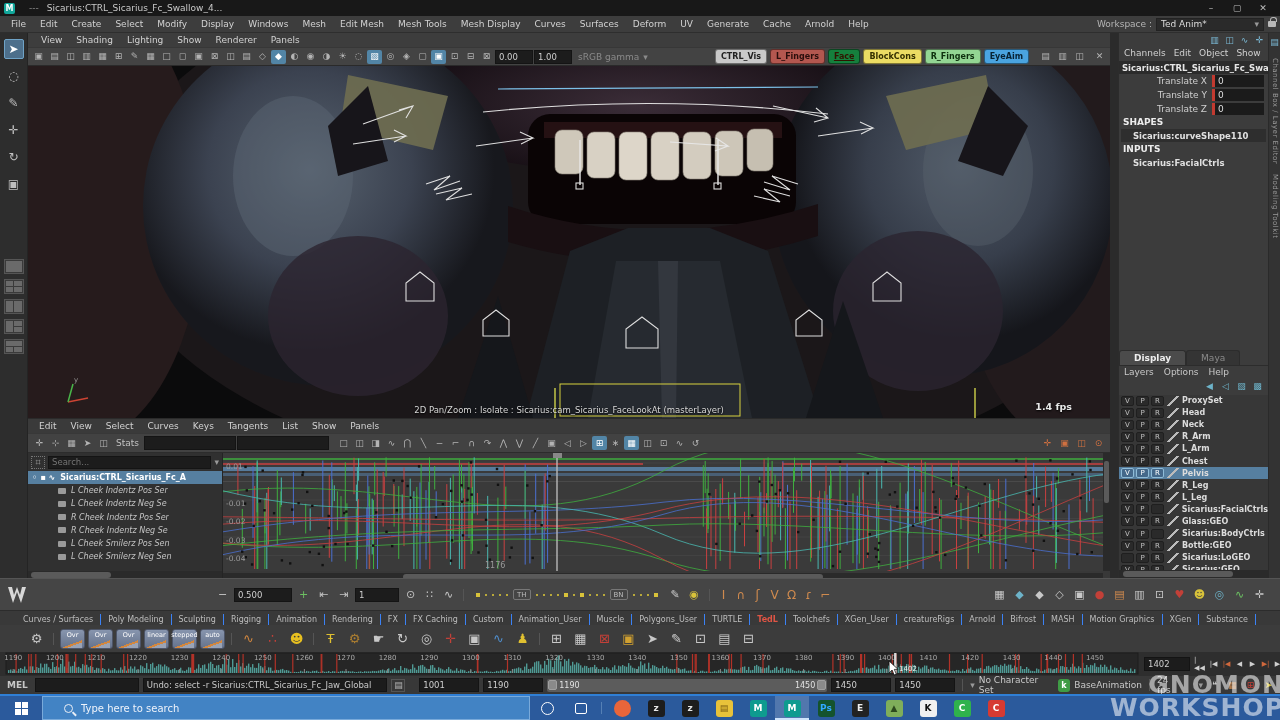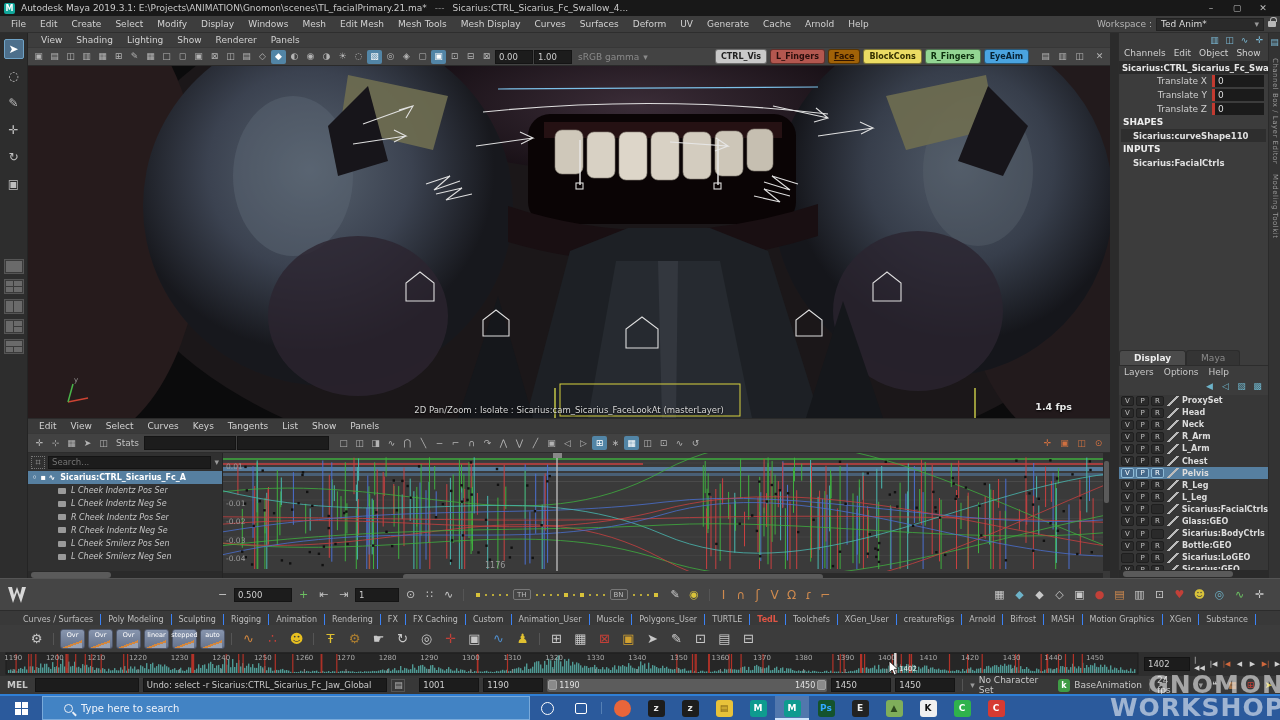--- a/index.html
+++ b/index.html
@@ -121,21 +121,20 @@
   .tbapp.active{background:rgba(255,255,255,.18);box-shadow:inset 0 -2px 0 #cfe3fb;}
   .appchip{width:17px;height:17px;border-radius:3px;display:flex;align-items:center;justify-content:center;font-size:9px;font-weight:bold;}
   #watermark{right:-4px;bottom:0;text-align:right;font-weight:bold;font-size:25px;line-height:.95;color:rgba(255,255,255,.55);letter-spacing:1px;pointer-events:none;z-index:50;}
   svg text{font-family:"DejaVu Sans",sans-serif;}
 </style>
 </head>
 <body>
 
 <div id="titlebar" class="abs">
   <div id="maya-chip">M</div>
-  <span>Autodesk Maya 2019.3.1: E:\Projects\ANIMATION\Gnomon\scenes\TL_facialPrimary.21.ma*</span>
   <span style="margin:0 8px;color:#8a8a8a">---</span>
   <span>Sicarius:CTRL_Sicarius_Fc_Swallow_4...</span>
   <div class="grow"></div>
   <div class="wbtn">–</div>
   <div class="wbtn">▢</div>
   <div class="wbtn">✕</div>
 </div>
 
 <div id="menubar" class="abs">
   <div id="menu-items" class="row">
@@ -247,21 +246,21 @@
     <input class="fld" style="width: 38px;" value="0.00">
     <input class="fld" style="width: 38px;" value="1.00">
     <div class="row" style="color:#8a8a8a;gap:4px;padding:0 5px">
       <span>sRGB gamma</span>
         <span>▾</span>
     </div>
     <div class="grow"></div>
     <div id="vp-pickers" class="row">
         <div class="pickbtn" style="background: rgb(201, 201, 201); color: rgb(34, 34, 34);">CTRL_Vis</div>
         <div class="pickbtn" style="background: rgb(179, 87, 79); color: rgb(42, 14, 12);">L_Fingers</div>
-        <div class="pickbtn" style="background: #a16207; color: rgb(48, 21, 0); text-decoration: underline;">Face</div>
+        <div class="pickbtn" style="background: #15803d; color: rgb(48, 21, 0); text-decoration: underline;">Face</div>
         <div class="pickbtn" style="background: rgb(236, 220, 99); color: rgb(52, 48, 0);">BlockCons</div>
         <div class="pickbtn" style="background: rgb(147, 214, 147); color: rgb(14, 48, 14);">R_Fingers</div>
         <div class="pickbtn" style="background: rgb(74, 164, 224); color: rgb(8, 35, 52);">EyeAim</div>
       </div>
     <div id="vp-panel-icons" class="row" style="margin-left:8px;gap:2px">
         <div class="ico">▤</div>
         <div class="ico">▥</div>
         <div class="ico">◫</div>
       </div>
     <div class="ico" style="margin-left:4px">✕</div>

